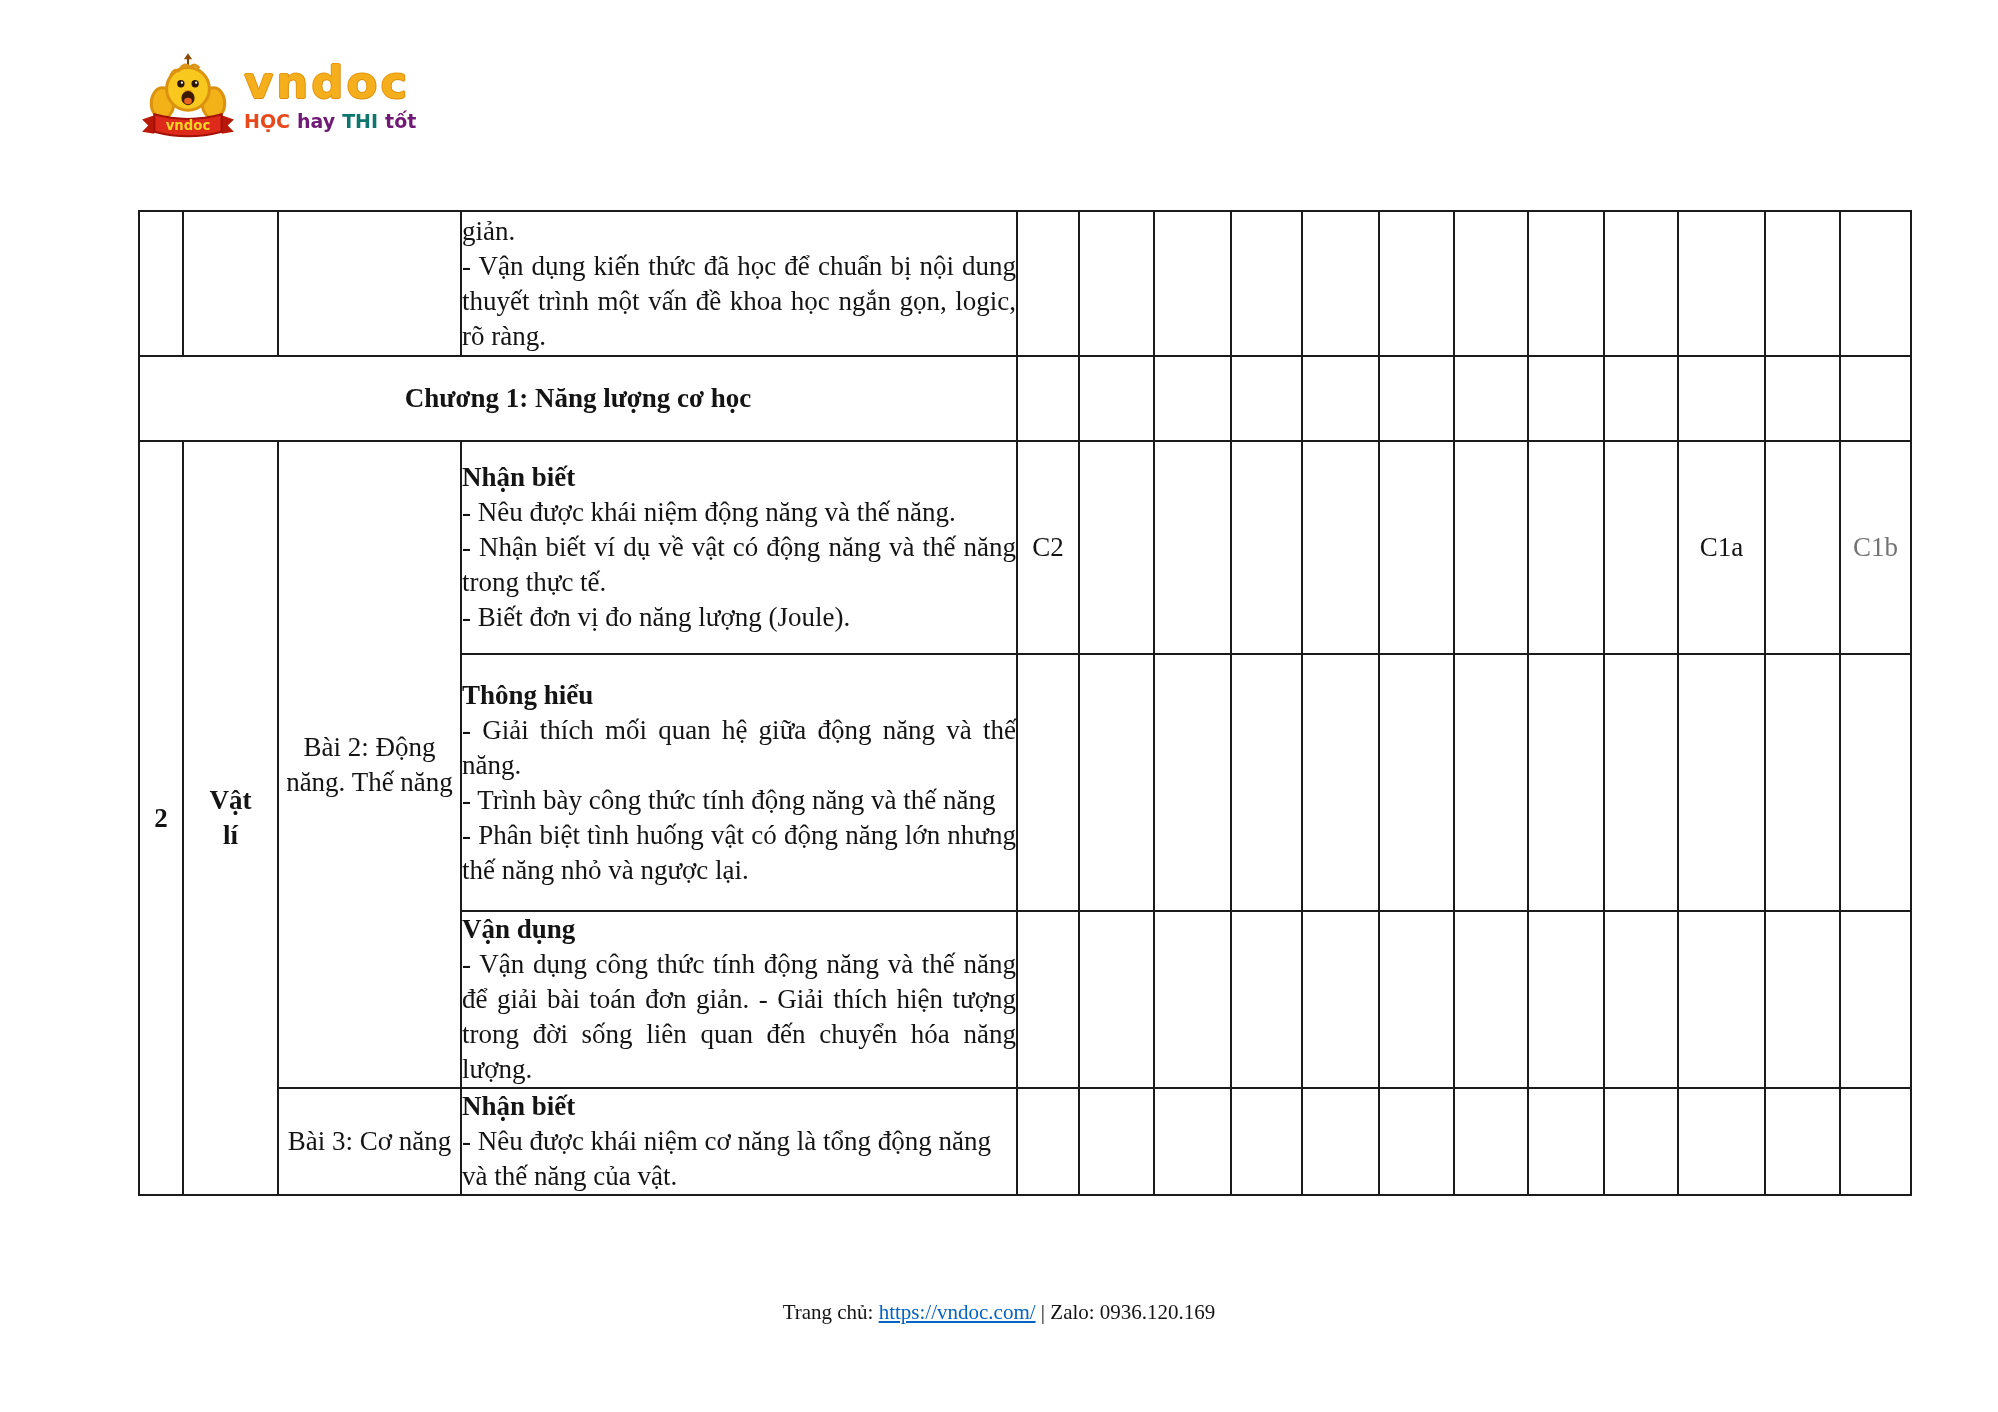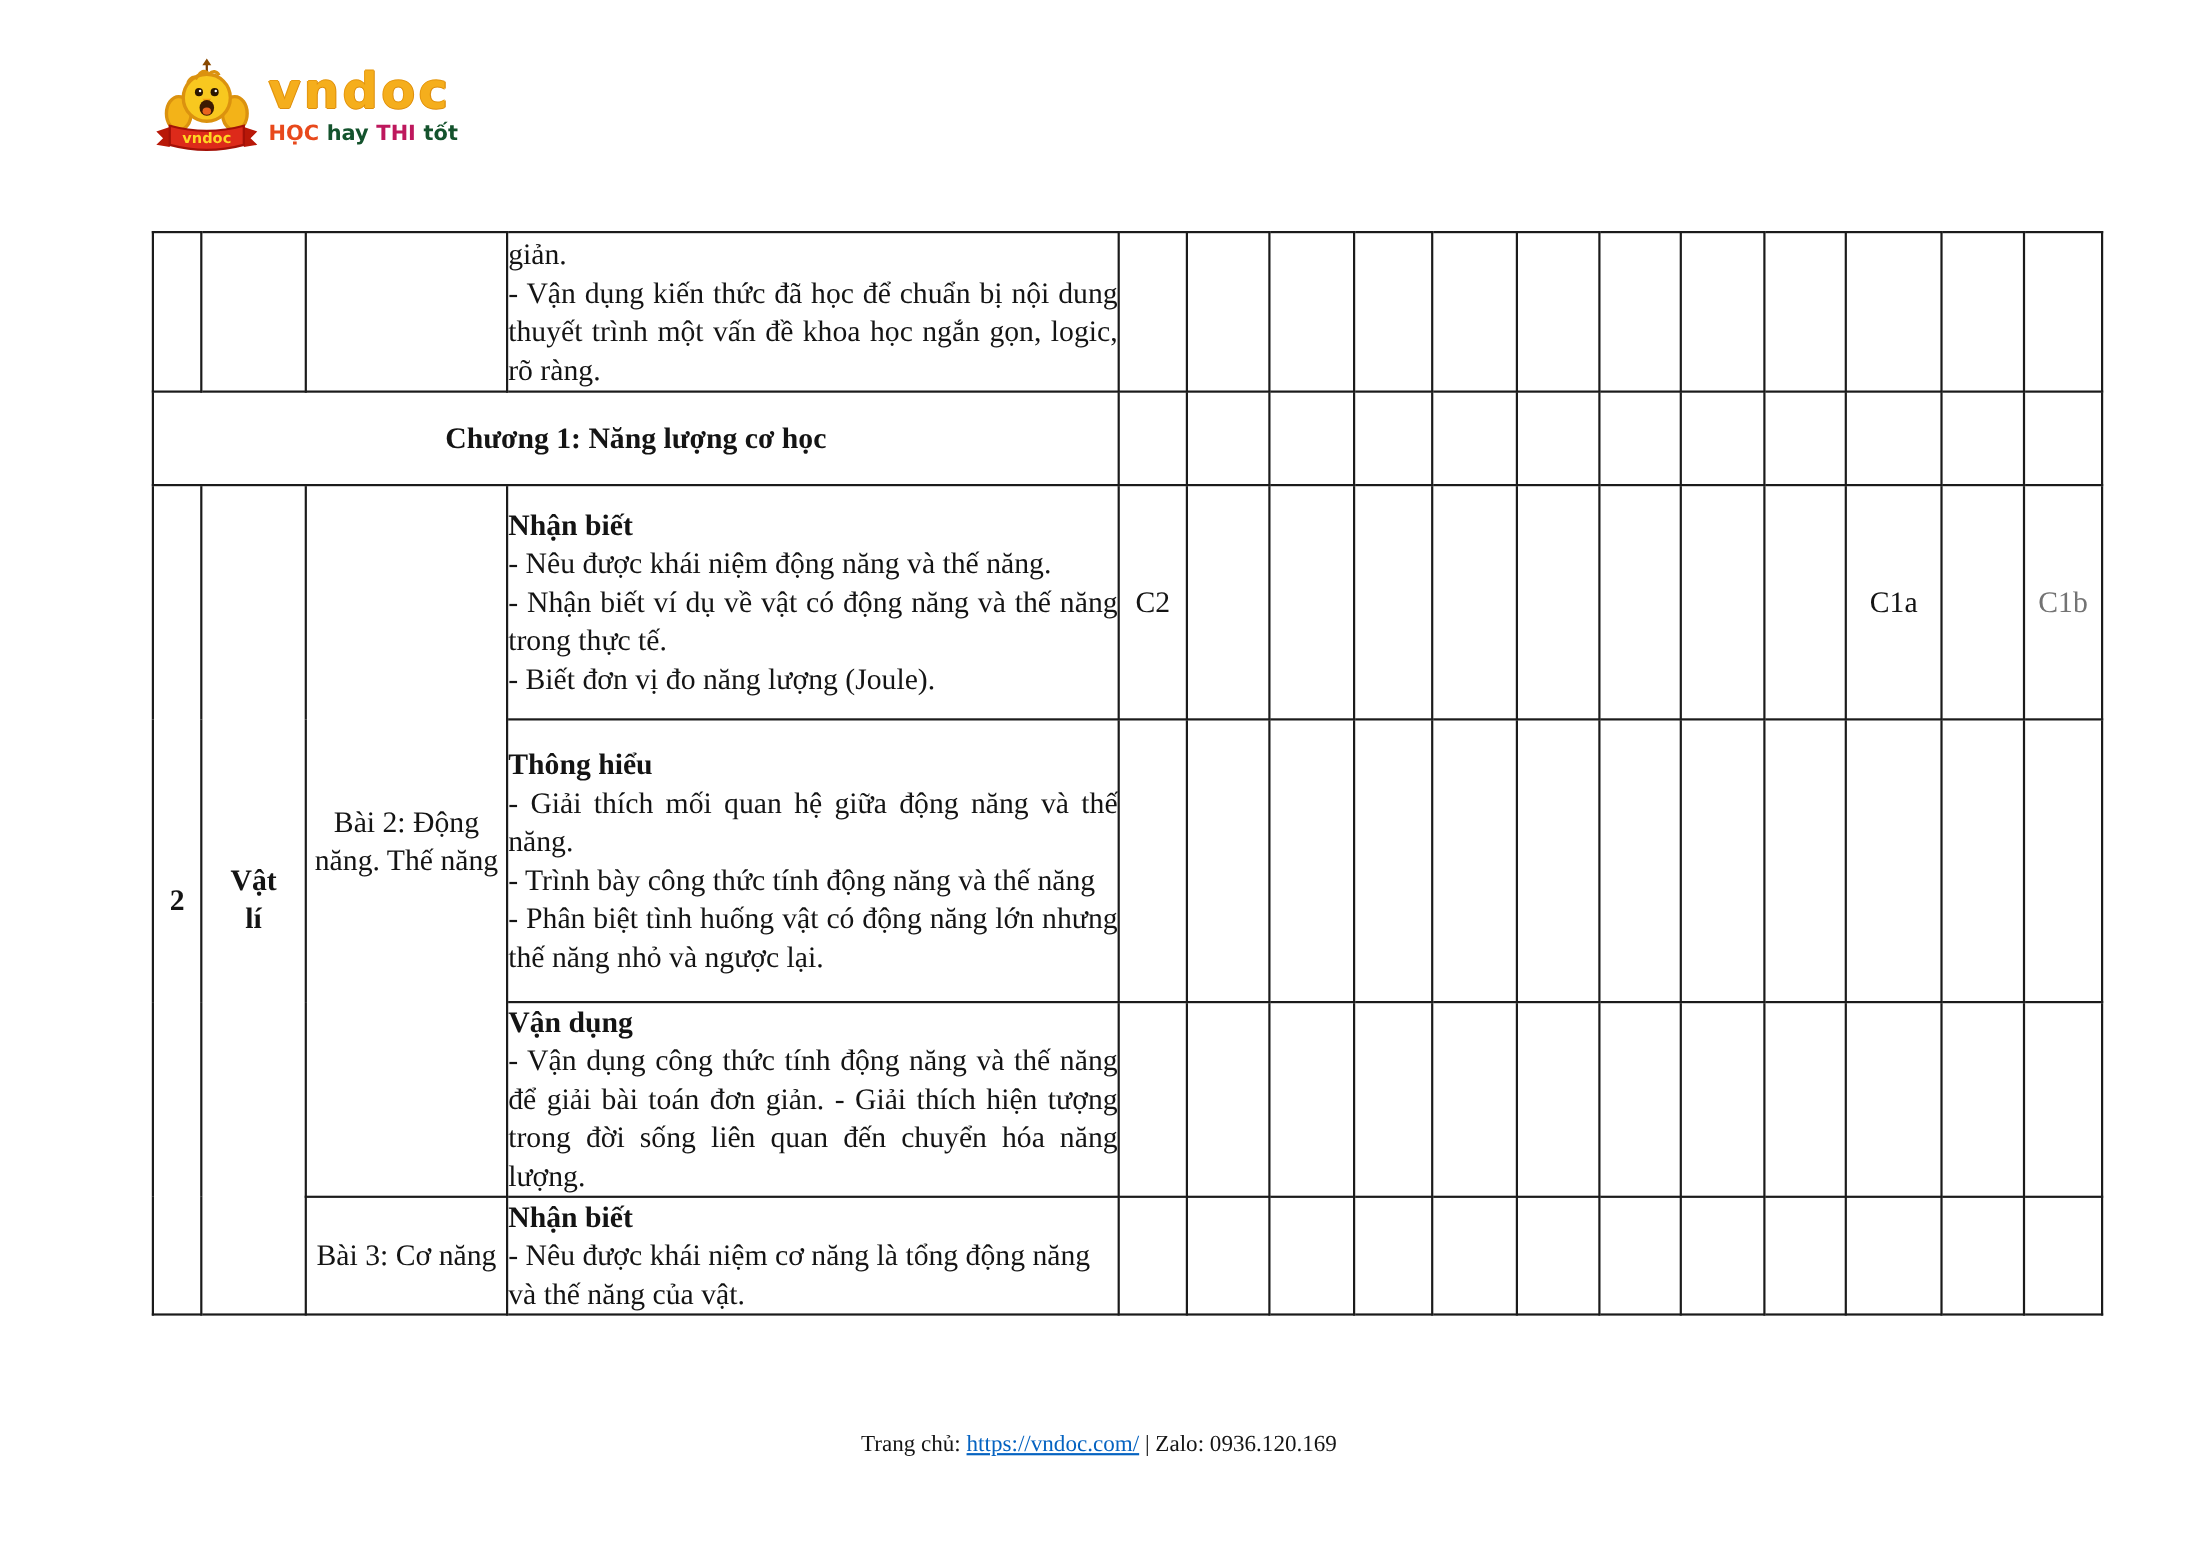--- a/index.html
+++ b/index.html
@@ -11,21 +11,21 @@
   
   .logo{position:absolute;left:136px;top:52px;display:flex;align-items:flex-start;gap:4px;}
   .logo-right{display:flex;flex-direction:column;margin-top:8px;}
   .brand{
     font-family:"DejaVu Sans",sans-serif;font-weight:800;font-size:45px;line-height:46px;
     color:#F5AE1C;letter-spacing:3px;
     text-shadow:0 1px 0 #DD8E0E,1px 0 0 #DD8E0E,0 -1px 0 #E79A10,-1px 0 0 #E79A10;
   }
   .tagline{font-family:"DejaVu Sans",sans-serif;font-weight:bold;font-size:19px;margin-top:4px;letter-spacing:0;}
   .tagline span{margin-right:7px;}
-  .tg-red1{color:#E8491C;} .tg-green{color:#14532d;} .tg-red2{color:#be185d;}
+  .tg-red1{color:#E8491C;} .tg-green{color:#701a75;} .tg-red2{color:#0f766e;}
 
   
   table.spec{
     position:absolute;left:138px;top:210px;
     border-collapse:collapse;table-layout:fixed;width:1774px;
   }
   table.spec td{
     border:2px solid #1b1b1b;padding:0;vertical-align:middle;
     font-size:27px;line-height:35px;
   }

